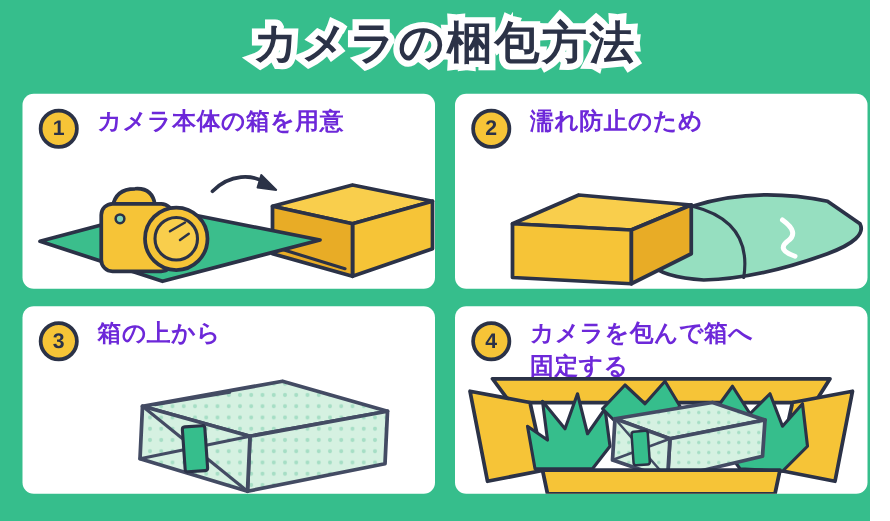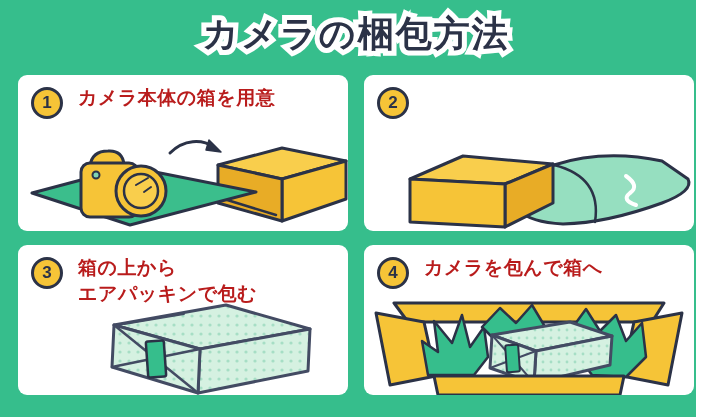--- a/index.html
+++ b/index.html
@@ -34,21 +34,21 @@
     display:flex; align-items:flex-start; gap:15px;
     padding:10px 10px 0 13px;
   }
   .badge{
     flex:0 0 auto; width:26px; height:26px; border-radius:50%;
     background:#F6C437; border:3px solid #2B3247;
     display:flex; align-items:center; justify-content:center;
     font-size:17px; font-weight:bold; color:#2B3247; margin-top:2px;
   }
   .step-text{
-    font-size:19px; font-weight:bold; line-height:26px; color:#b91c1c;
+    font-size:19px; font-weight:bold; line-height:26px; color:#6d28d9;
     letter-spacing:0.5px;
   }
   .illus{
     position:absolute; left:0; bottom:0; width:330px; display:block;
   }
 </style>
 </head>
 <body>
 
 <div class="poster">
@@ -94,20 +94,21 @@
           <polygon points="203,17 191,5 188,15" fill="#2B3247" stroke-width="1.5"></polygon>
         </g>
       </g>
     </svg>
   </div>
 
   <div class="card card-2">
     <div class="card-head">
       <div class="badge">2</div>
       <div class="step-text">
+        <div>濡れ防止のため</div>
       </div>
     </div>
     <svg class="illus" width="330" height="96" viewBox="0 0 330 96">
       <g stroke="#2B3247" stroke-width="3" stroke-linejoin="round" stroke-linecap="round">
 
         <g>
           <path d="M156,76 Q148,45 190,30 Q240,14 298,26 L324,44 Q330,56 298,68 Q243,88 199,89 Q166,87 156,76 Z" fill="#96DFC0"></path>
           <path d="M190,30 Q238,42 231,87" fill="none" stroke-width="2.5"></path>
           <path d="M262,41 q14,10 4,17 q-9,7 6,12" fill="none" stroke="#FFFFFF" stroke-width="4"></path>
         </g>
@@ -119,21 +120,20 @@
         </g>
       </g>
     </svg>
   </div>
 
   <div class="card card-3">
     <div class="card-head">
       <div class="badge">3</div>
       <div class="step-text">
         <div>箱の上から</div>
-        <div>エアパッキンで包む</div>
 
       </div>
     </div>
     <svg class="illus" width="330" height="100" viewBox="0 0 330 100">
       <defs>
         <pattern id="bub3" width="9" height="9" patternUnits="userSpaceOnUse">
           <rect width="9" height="9" fill="#D5F1E1"></rect>
           <circle cx="3" cy="3" r="1.6" fill="#A6DEC5"></circle>
         </pattern>
       </defs>
@@ -149,20 +149,21 @@
         </g>
       </g>
     </svg>
   </div>
 
   <div class="card card-4">
     <div class="card-head">
       <div class="badge">4</div>
       <div class="step-text">
         <div>カメラを包んで箱へ</div>
+        <div>固定する</div>
       </div>
     </div>
     <svg class="illus" width="330" height="100" viewBox="0 0 330 100">
       <defs>
         <pattern id="bub4" width="8" height="8" patternUnits="userSpaceOnUse">
           <rect width="8" height="8" fill="#D5F1E1"></rect>
           <circle cx="3" cy="3" r="1.4" fill="#A6DEC5"></circle>
         </pattern>
       </defs>
       <g stroke="#2B3247" stroke-width="3" stroke-linejoin="round" stroke-linecap="round">

